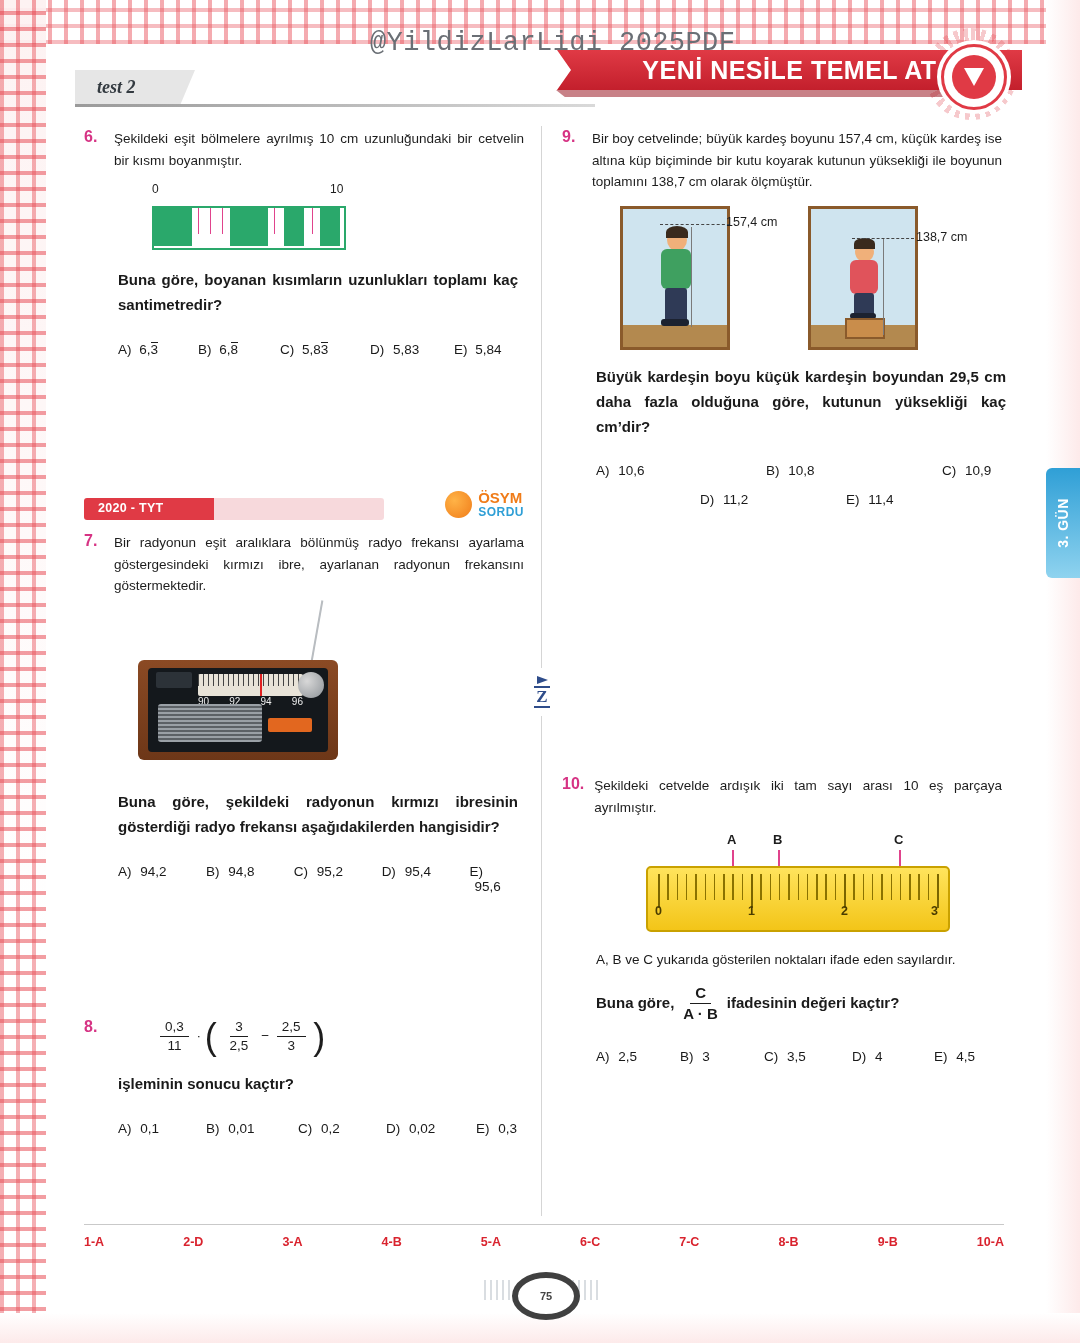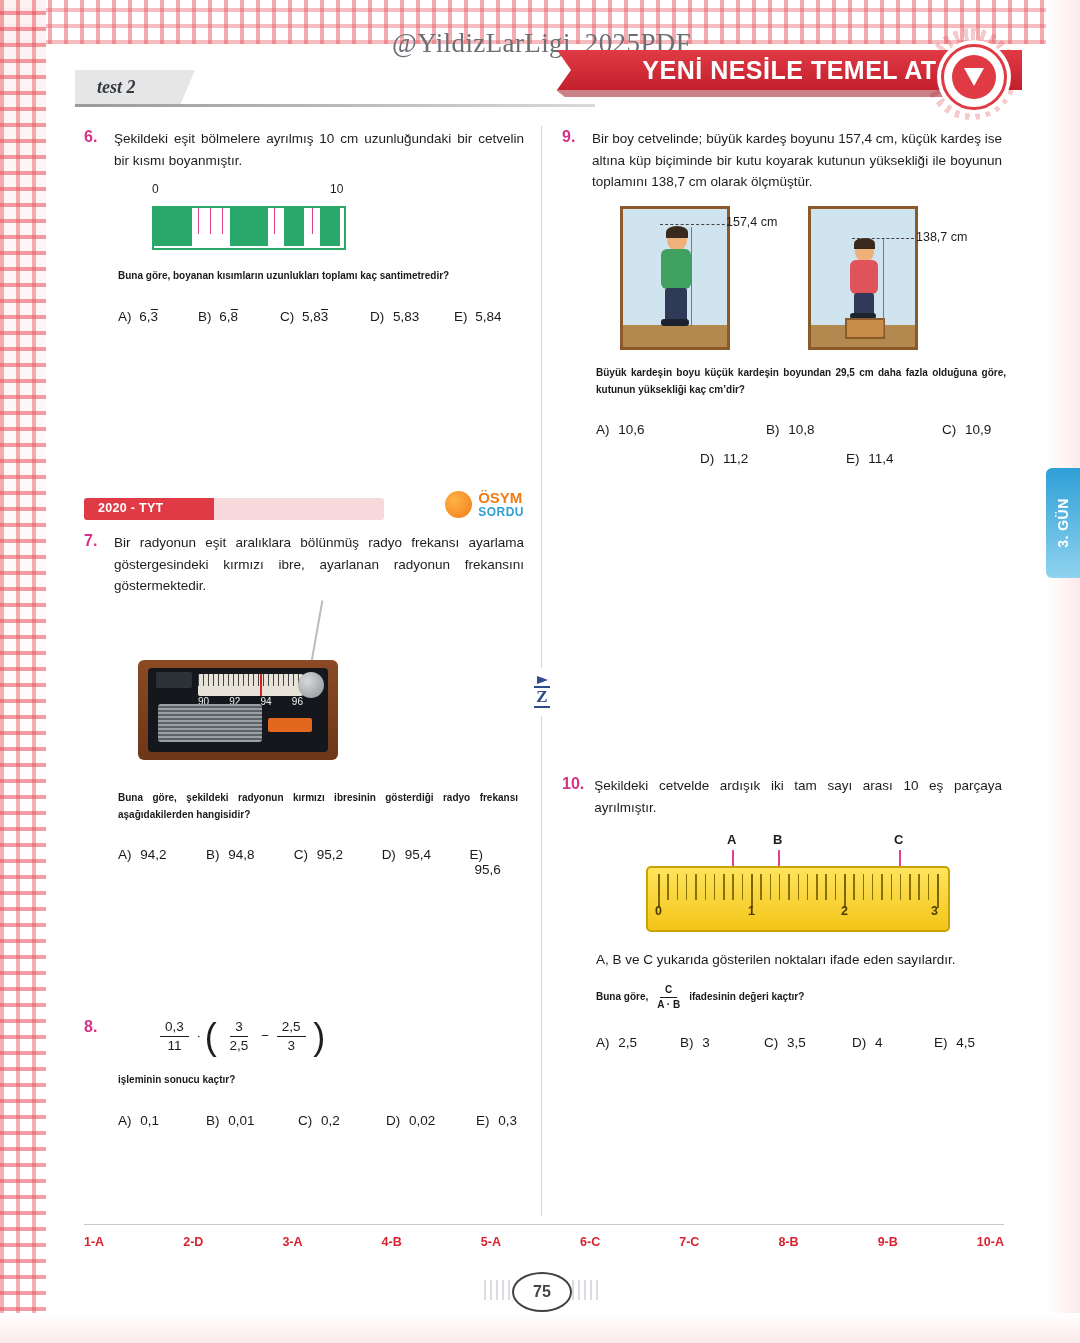--- a/index.html
+++ b/index.html
@@ -32,23 +32,23 @@
     position:absolute; right:0; top:0; width:34px; height:1343px;
     background:linear-gradient(90deg,#ffffff,#fdeaea);
   }
   .edge-bottom {
     position:absolute; left:0; bottom:0; width:1080px; height:30px;
     background:linear-gradient(0deg,#fdeaea,#ffffff);
   }
 
   
   .watermark {
-    position:absolute; left:392px; top:28px;
+    position:absolute; left:370px; top:28px;
     font-size:27px; color:#6a6f75; letter-spacing:.4px;
-    font-family:Liberation Serif, serif;
+    font-family:Liberation Mono, monospace;
   }
   .banner {
     position:absolute; left:557px; top:50px; width:465px; height:40px;
     background:linear-gradient(180deg,#e03a45,#c31f2c);
     clip-path:polygon(0 0, 100% 0, 100% 100%, 0 100%, 14px 50%);
     display:flex; align-items:center; justify-content:center;
   }
   .banner-text {
     color:#ffffff; font-size:25px; font-weight:bold; letter-spacing:.5px;
     font-family:"Liberation Sans", sans-serif;
@@ -125,21 +125,21 @@
     border-top:4px solid transparent; border-bottom:4px solid transparent;
   }
 
   
   .q { position:absolute; width:440px; }
   .q-head { display:flex; gap:10px; align-items:flex-start; }
   .q-num {
     color:#d63384; font-weight:bold; font-size:16px; min-width:20px;
   }
   .q-text { flex:1; text-align:justify; font-size:13.5px; line-height:1.6; color:#1d1d1d; }
-  .q-bold { font-weight:bold; font-size:10px; line-height:1.65; margin-top:14px; text-align:justify; }
+  .q-bold { font-weight:bold; font-size:15px; line-height:1.65; margin-top:14px; text-align:justify; }
   .choices { display:flex; margin-top:18px; font-size:13.5px; }
   .choices span { display:inline-block; }
   .ov { border-top:1.4px solid #1d1d1d; padding-top:0px; line-height:1.1; display:inline-block; }
 
   
   .tyt-bar {
     position:relative; width:440px; height:24px; margin-bottom:6px;
   }
   .tyt-pill {
     position:absolute; left:0; top:0; height:22px; width:300px;
@@ -241,23 +241,23 @@
   .frac .den { padding:0 5px; line-height:1.35; }
   .paren { font-size:36px; font-weight:300; line-height:1; display:inline-block; vertical-align:middle; }
 
   
   .ansbar { position:absolute; left:84px; top:1224px; width:920px; }
   .ansbar .line { width:920px; height:1.4px; background:#c9c9c9; }
   .ansbar .items { display:flex; justify-content:space-between; margin-top:10px; }
   .ansbar .items span { color:#d9232e; font-size:12.5px; font-weight:bold; }
   .pagenum {
     position:absolute; left:512px; top:1272px; width:56px; height:36px;
-    border-radius:50%; background:#ffffff; border:2px solid #404040;
+    border-radius:50%; background:#ffffff; border:6px solid #404040;
     display:flex; align-items:center; justify-content:center;
-    font-size:16px; color:#444; font-weight:bold;
+    font-size:11px; color:#444; font-weight:bold;
   }
   .pagenum-wing { position:absolute; top:1280px; width:26px; height:20px;
     background:repeating-linear-gradient(90deg,#d9dde1 0 2px, transparent 2px 6px); }
 </style>
 </head>
 <body>
 
 <div class="edge-top"></div>
 <div class="edge-left"></div>
 <div class="edge-right"></div>

